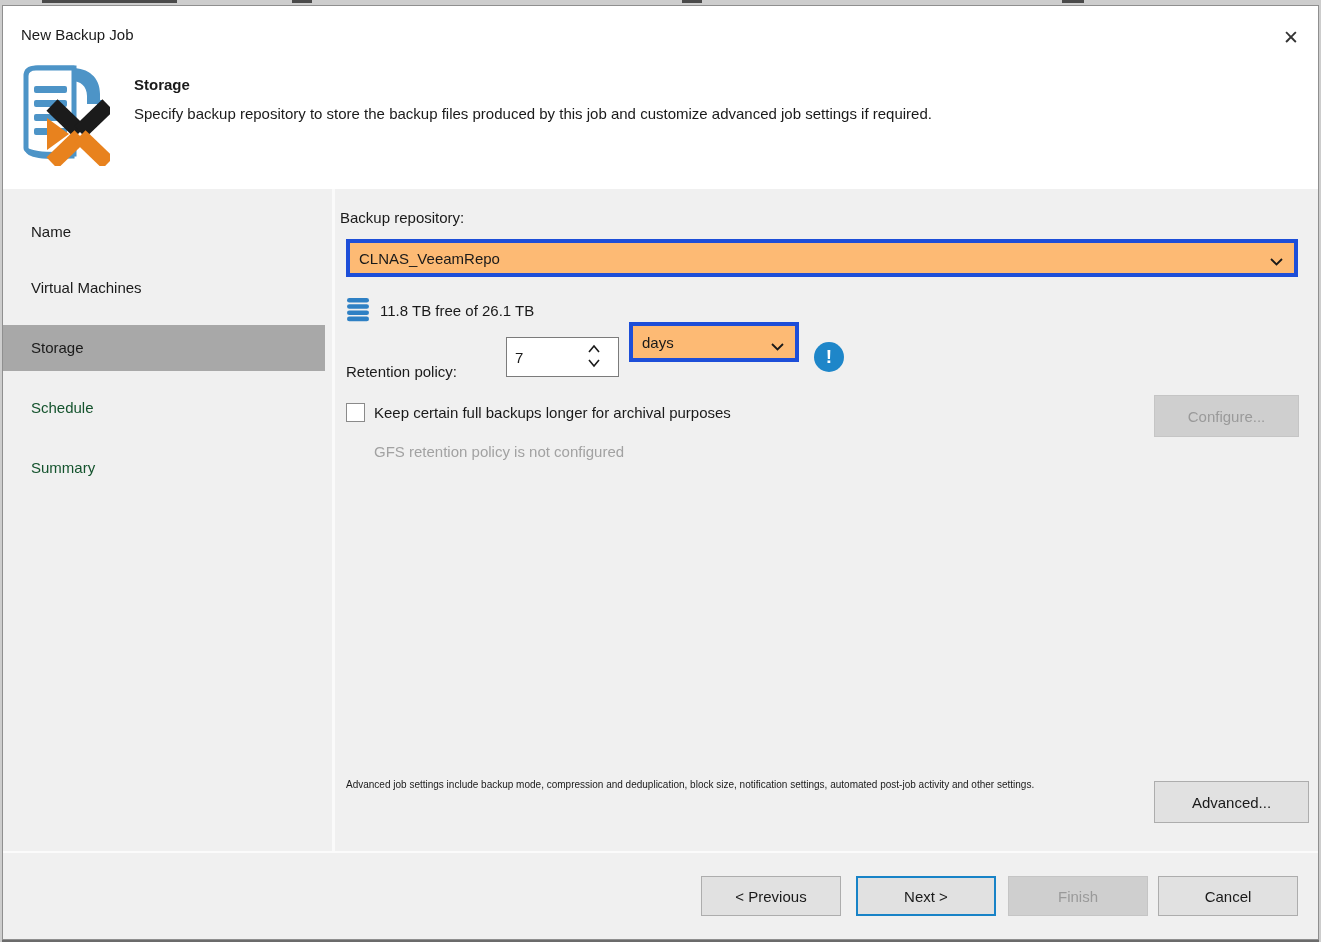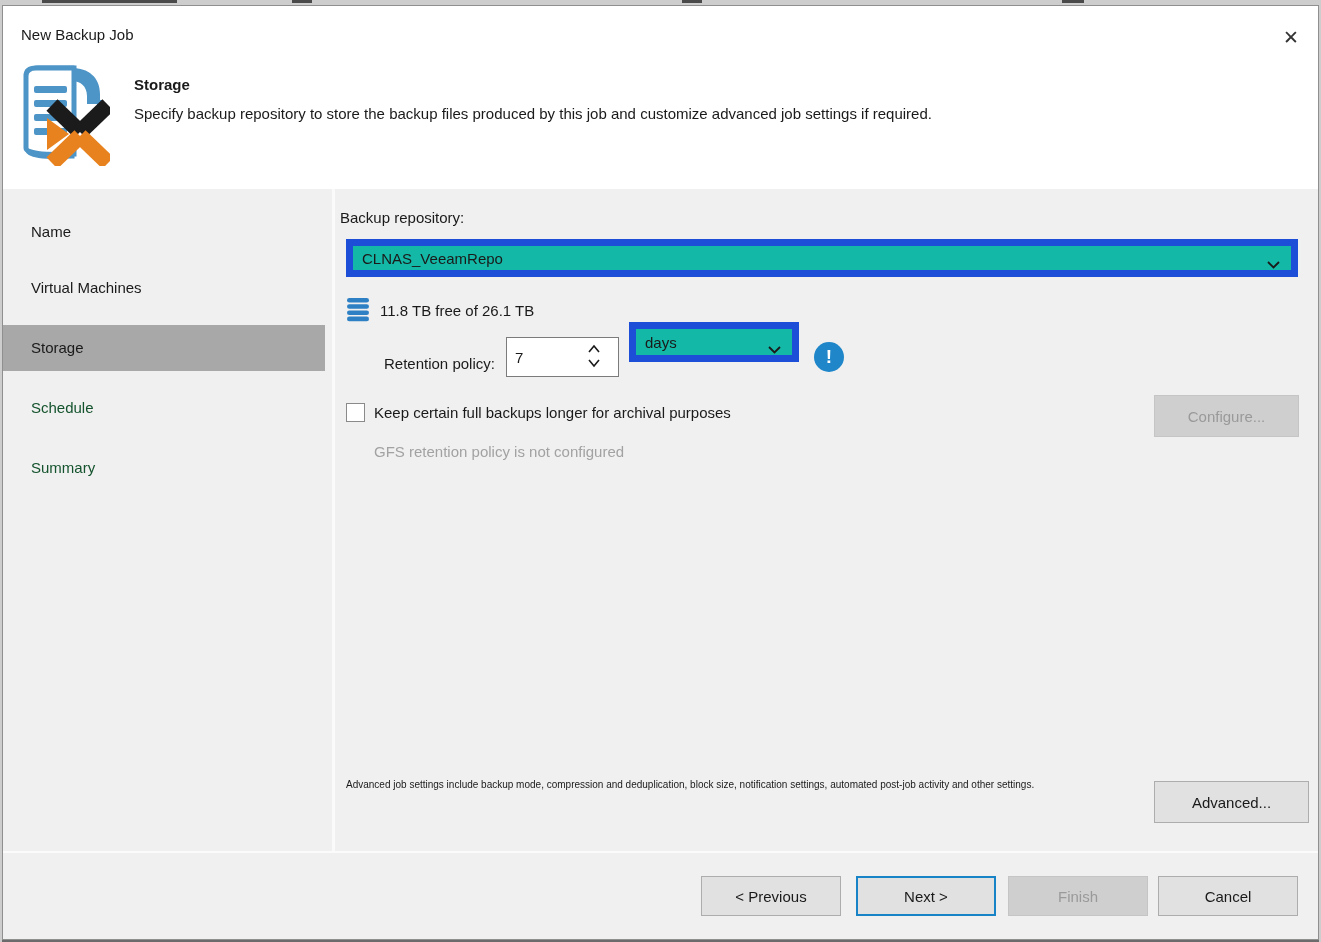--- a/index.html
+++ b/index.html
@@ -46,21 +46,21 @@
     line-height:46px; padding-left:28px; font-size:15px; color:#1a1a1a;
   }
   .side-item.active { background:#a8a8a8; }
   .side-item.pending { color:#14532d; }
 
   
   .content { position:absolute; left:333px; top:0; right:0; height:100%; }
   .lbl { position:absolute; font-size:15px; color:#1a1a1a; }
 
   .combo {
-    position:absolute; height:38px; background:#14b8a6; border:7px solid #1d4ed8;
+    position:absolute; height:38px; background:#fdba74; border:4px solid #1d4ed8;
     display:flex; align-items:center; padding:0 34px 0 9px; font-size:15px; color:#1a1a1a;
   }
   .combo .chev { position:absolute; right:11px; top:12px; }
 
   .free-row { position:absolute; left:10px; top:108px; height:26px; display:flex; align-items:center; }
   .db-icon { width:24px; height:26px; margin-right:10px; }
 
   .spinner {
     position:absolute; left:170px; top:148px; width:113px; height:40px;
     background:#ffffff; border:1px solid #7b7b7b;
@@ -166,21 +166,21 @@
       <div class="free-row">
         <svg class="db-icon" viewBox="0 0 24 26">
           <rect x="1" y="1" width="22" height="4.6" rx="2.3" fill="#2e80c4"></rect>
           <rect x="1" y="7.2" width="22" height="4.6" rx="2.3" fill="#2e80c4"></rect>
           <rect x="1" y="13.4" width="22" height="4.6" rx="2.3" fill="#2e80c4"></rect>
           <rect x="1" y="19.6" width="22" height="4.6" rx="2.3" fill="#2e80c4"></rect>
         </svg>
         <span>11.8 TB free of 26.1 TB</span>
       </div>
 
-      <div class="lbl" style="left:10px; top:166px;margin-left:38px;">Retention policy:</div>
+      <div class="lbl" style="left:10px; top:174px;">Retention policy:</div>
 
       <div class="spinner">
         <input value="7" style="">
         <div class="spin-arrows">
           <svg width="12" height="11" viewBox="0 0 12 11">
             <polyline points="1,8 6,2 11,8" fill="none" stroke="#1a1a1a" stroke-width="1.6"></polyline>
           </svg>
           <svg width="12" height="11" viewBox="0 0 12 11">
             <polyline points="1,3 6,9 11,3" fill="none" stroke="#1a1a1a" stroke-width="1.6"></polyline>
           </svg>

